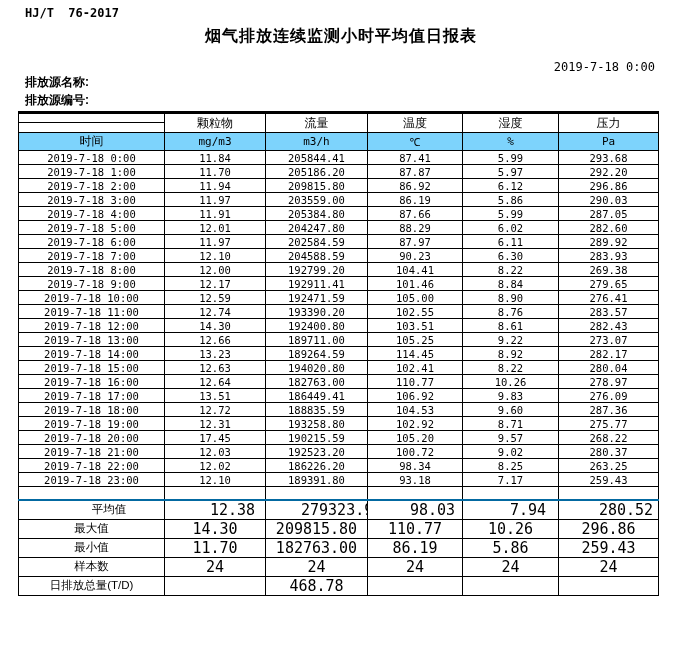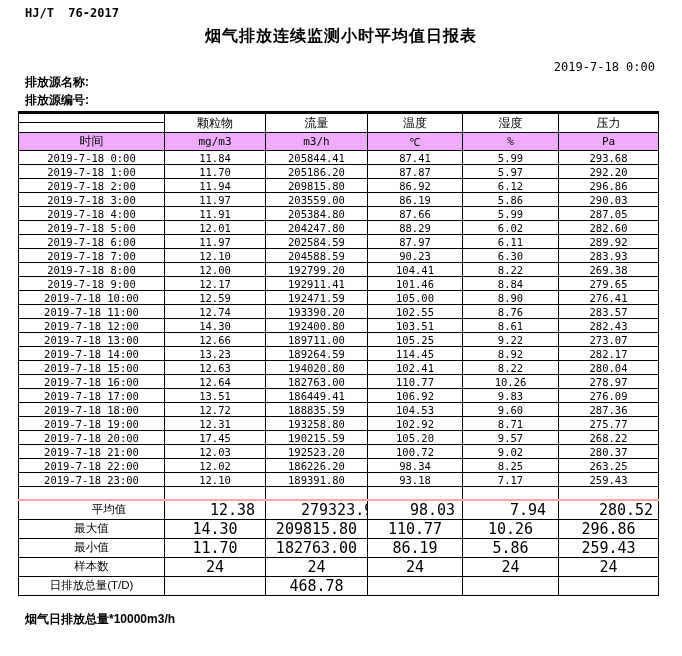--- a/index.html
+++ b/index.html
@@ -29,35 +29,35 @@
     border-collapse:collapse; table-layout:fixed;
     border:1px solid #000; border-top:3px solid #000;
   }
   table.monitor td, table.monitor th {
     border:1px solid #000; padding:0; text-align:center; vertical-align:middle;
     font-weight:normal; overflow:hidden; white-space:nowrap;
   }
   tr.hrow td { height:10px; }
   th.param { font-size:12px; }
   tr.unit-row td {
-    height:15px; background:#f0abfc; font-size:11px;
+    height:15px; background:#7dd3fc; font-size:11px;
     font-family:"DejaVu Sans Mono", monospace;
   }
   tr.unit-row td.time-head { font-family:"Liberation Sans", sans-serif; font-size:12px; }
   tbody.data td {
     height:14px; font-size:10.5px;
     font-family:"DejaVu Sans Mono", monospace;
   }
   tr.spacer-row td { height:13px; }
   tbody.summary td {
     height:14px; font-size:15px;
     font-family:"DejaVu Sans Mono", monospace;
   }
   tbody.summary td.label { font-family:"Liberation Sans", sans-serif; font-size:11.5px; }
-  tbody.summary tr.sum-first td { border-top:2px solid #fca5a5;padding-left:35px; }
+  tbody.summary tr.sum-first td { border-top:2px solid #0369a1;padding-left:35px; }
   .footer-note { position:absolute; left:25px; top:611px; font-weight:bold; font-size:12px; }
   .footer-line { position:absolute; left:0; top:630px; width:682px; height:16px; font-weight:bold; font-size:12px; }
   .footer-line span { position:absolute; white-space:nowrap; }
   .f-unit { left:25px; }
   .f-resp { left:223px; }
   .f-reporter { left:353px; }
   .f-rdate { left:487px; }
   .f-year { left:592px; }
   .f-month { left:625px; }
   .f-day { left:657px; }
@@ -342,15 +342,14 @@
           <td class="label">日排放总量(T/D)</td>
           <td></td>
           <td>468.78</td>
           <td></td>
           <td></td>
           <td></td>
         </tr>
       </tbody>
   </table>
 
-  <div class="footer-note">烟气日排放总量*10000m3/h</div>
 
 </div>
 
 </body></html>

